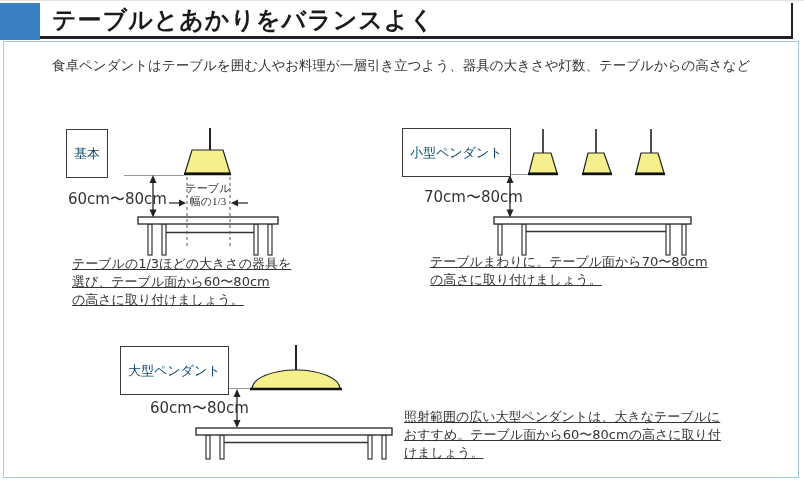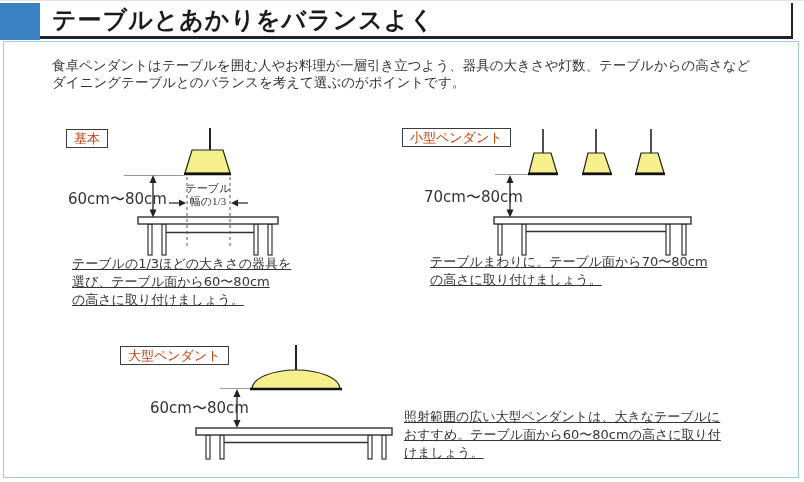--- a/index.html
+++ b/index.html
@@ -17,22 +17,22 @@
   .titlebar h1{margin:0 0 0 12px;font-size:24px;font-weight:bold;color:#1b1b1b;
     letter-spacing:1px;white-space:nowrap;}
   .content-box{
     position:absolute;left:3px;top:40px;width:796px;height:437px;background:#fff;
     border:1px solid #a3c6e2;box-sizing:border-box;z-index:1;
   }
   .layer{position:absolute;left:0;top:0;z-index:2;}
   .intro{position:absolute;left:52px;top:56px;margin:0;font-size:13.5px;line-height:16.5px;
     color:#333;z-index:3;}
   .intro span{display:block;white-space:nowrap;}
-  .tag{position:absolute;z-index:3;border:1px solid #3c3c3c;background:#fff;color:#c2410c;
-    font-size:13px;line-height:17px;padding:0 7px;white-space:nowrap;}
+  .tag{position:absolute;z-index:3;border:1px solid #3c3c3c;background:#fff;color:#0c4a6e;
+    font-size:13px;line-height:17px;padding:15px 7px;white-space:nowrap;}
   #tag-basic{left:66px;top:128px;}
   #tag-small{left:402px;top:127px;}
   #tag-large{left:120px;top:345px;}
   .meas{position:absolute;z-index:3;font-size:15px;color:#333;white-space:nowrap;}
   #meas-basic{left:68px;top:189px;}
   #meas-small{left:424px;top:187px;}
   #meas-large{left:150px;top:398px;}
   .width-note{position:absolute;left:184px;top:181px;width:48px;text-align:center;
     font-size:11px;line-height:13px;color:#333;z-index:3;}
   .width-note span{display:block;white-space:nowrap;font-family:Liberation Serif, serif;}
@@ -132,21 +132,20 @@
         <line x1="220" y1="387.5" x2="250" y2="387.5" stroke="#999" stroke-width="1"></line>
         <line x1="237" y1="391" x2="237" y2="424" stroke="#222" stroke-width="1.3"></line>
         <polygon points="237,388 233.5,396 240.5,396" fill="#222"></polygon>
         <polygon points="237,427 233.5,419 240.5,419" fill="#222"></polygon>
       </g>
     </g>
   </svg>
 
   <p class="intro">
     <span>食卓ペンダントはテーブルを囲む人やお料理が一層引き立つよう、器具の大きさや灯数、テーブルからの高さなど</span>
-    <span>ダイニングテーブルとのバランスを考えて選ぶのがポイントです。</span>
   </p>
 
   <div class="tag" id="tag-basic">基本</div>
   <div class="tag" id="tag-small">小型ペンダント</div>
   <div class="tag" id="tag-large">大型ペンダント</div>
 
   <div class="meas" id="meas-basic">60cm〜80cm</div>
   <div class="meas" id="meas-small">70cm〜80cm</div>
   <div class="meas" id="meas-large">60cm〜80cm</div>
 

